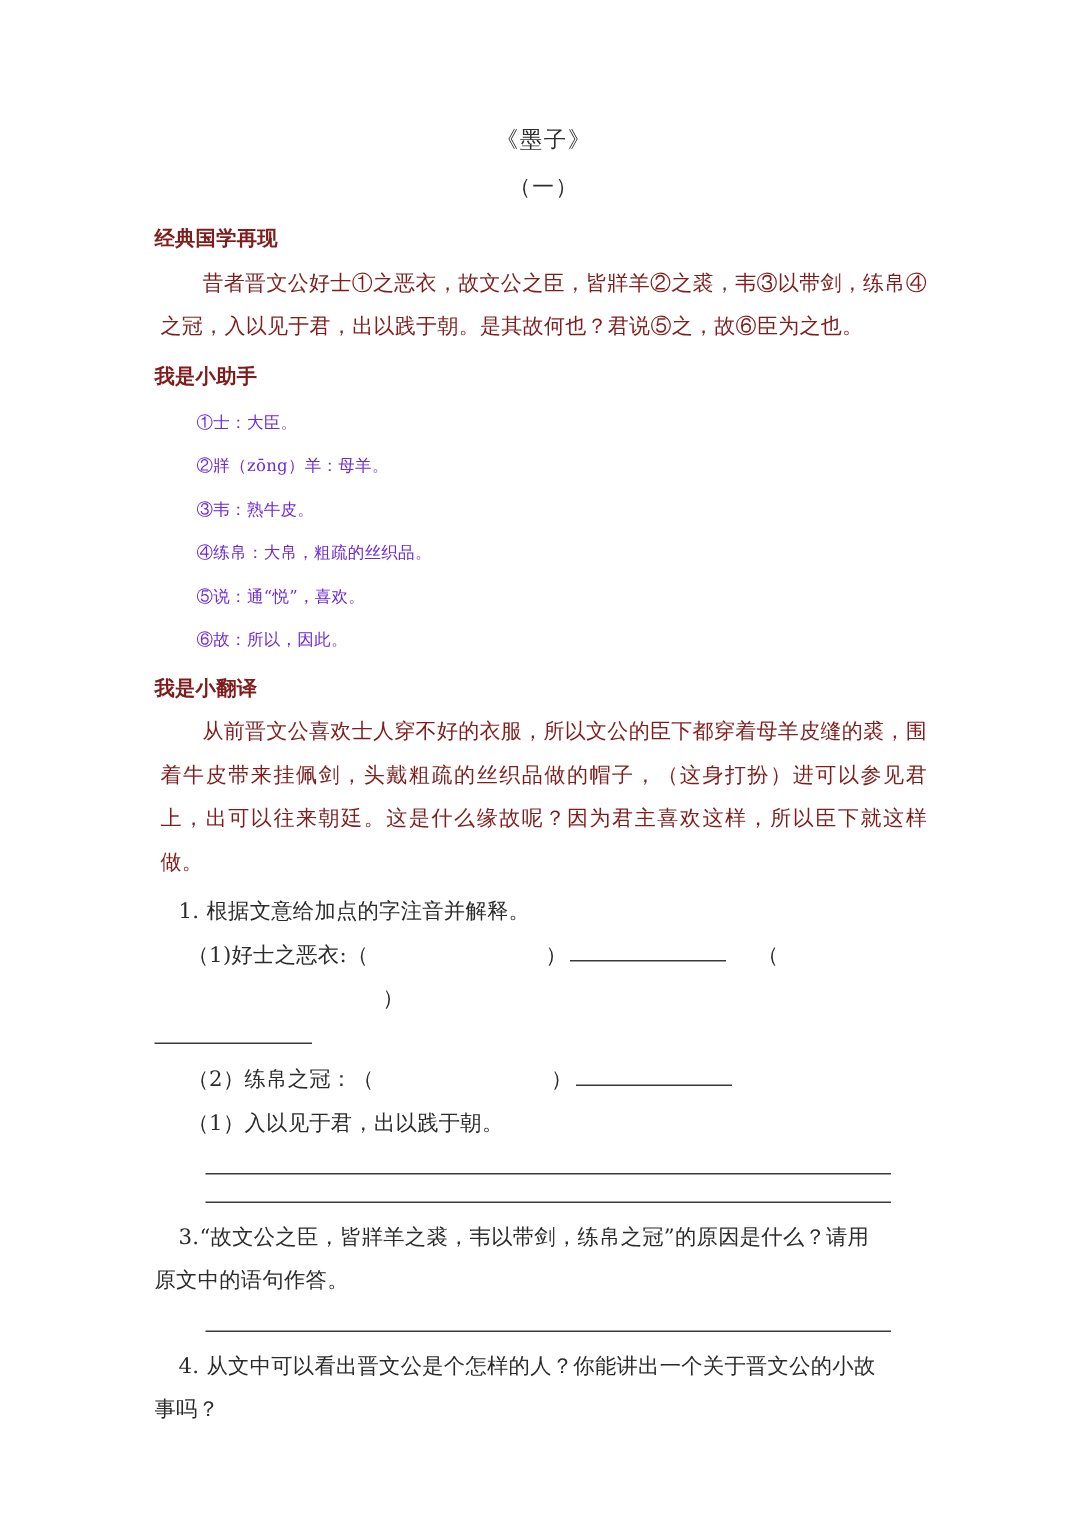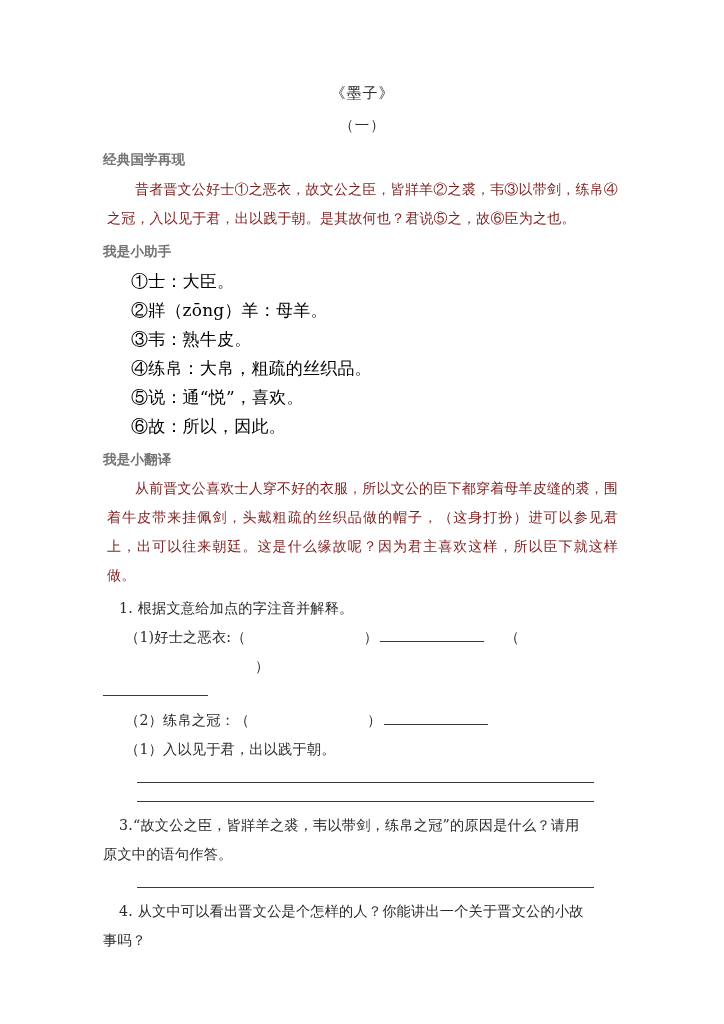--- a/index.html
+++ b/index.html
@@ -45,21 +45,21 @@
     color: #2e2e2e;
     margin: 0 0 16px 0;
     line-height: 1.2;
   }
 
   
   .section-heading {
     font-family: "DejaVu Sans", "Liberation Sans", sans-serif;
     font-weight: bold;
     font-size: 13.5px;
-    color: #737373;
+    color: #7f1d1d;
     margin: 9px 0 5px 0;
     line-height: 1.45;
     letter-spacing: 0.2px;
   }
 
   
   .para {
     font-size: 14px;
     line-height: 29px;
     color: #7f1d1d;
@@ -74,23 +74,23 @@
   .para.italicish {
   }
 
   
   .note-list {
     list-style: none;
     margin: 0;
     padding: 0;
   }
   .note-item {
-    font-size: 17px;
+    font-size: 11px;
     line-height: 29px;
-    color: #000000;
+    color: #6d28d9;
     padding-left: 28px;
     letter-spacing: 0.2px;
   }
 
   
   .q-line {
     font-size: 14.2px;
     line-height: 29px;
     color: #2b2b2b;
     padding-left: 16px;

